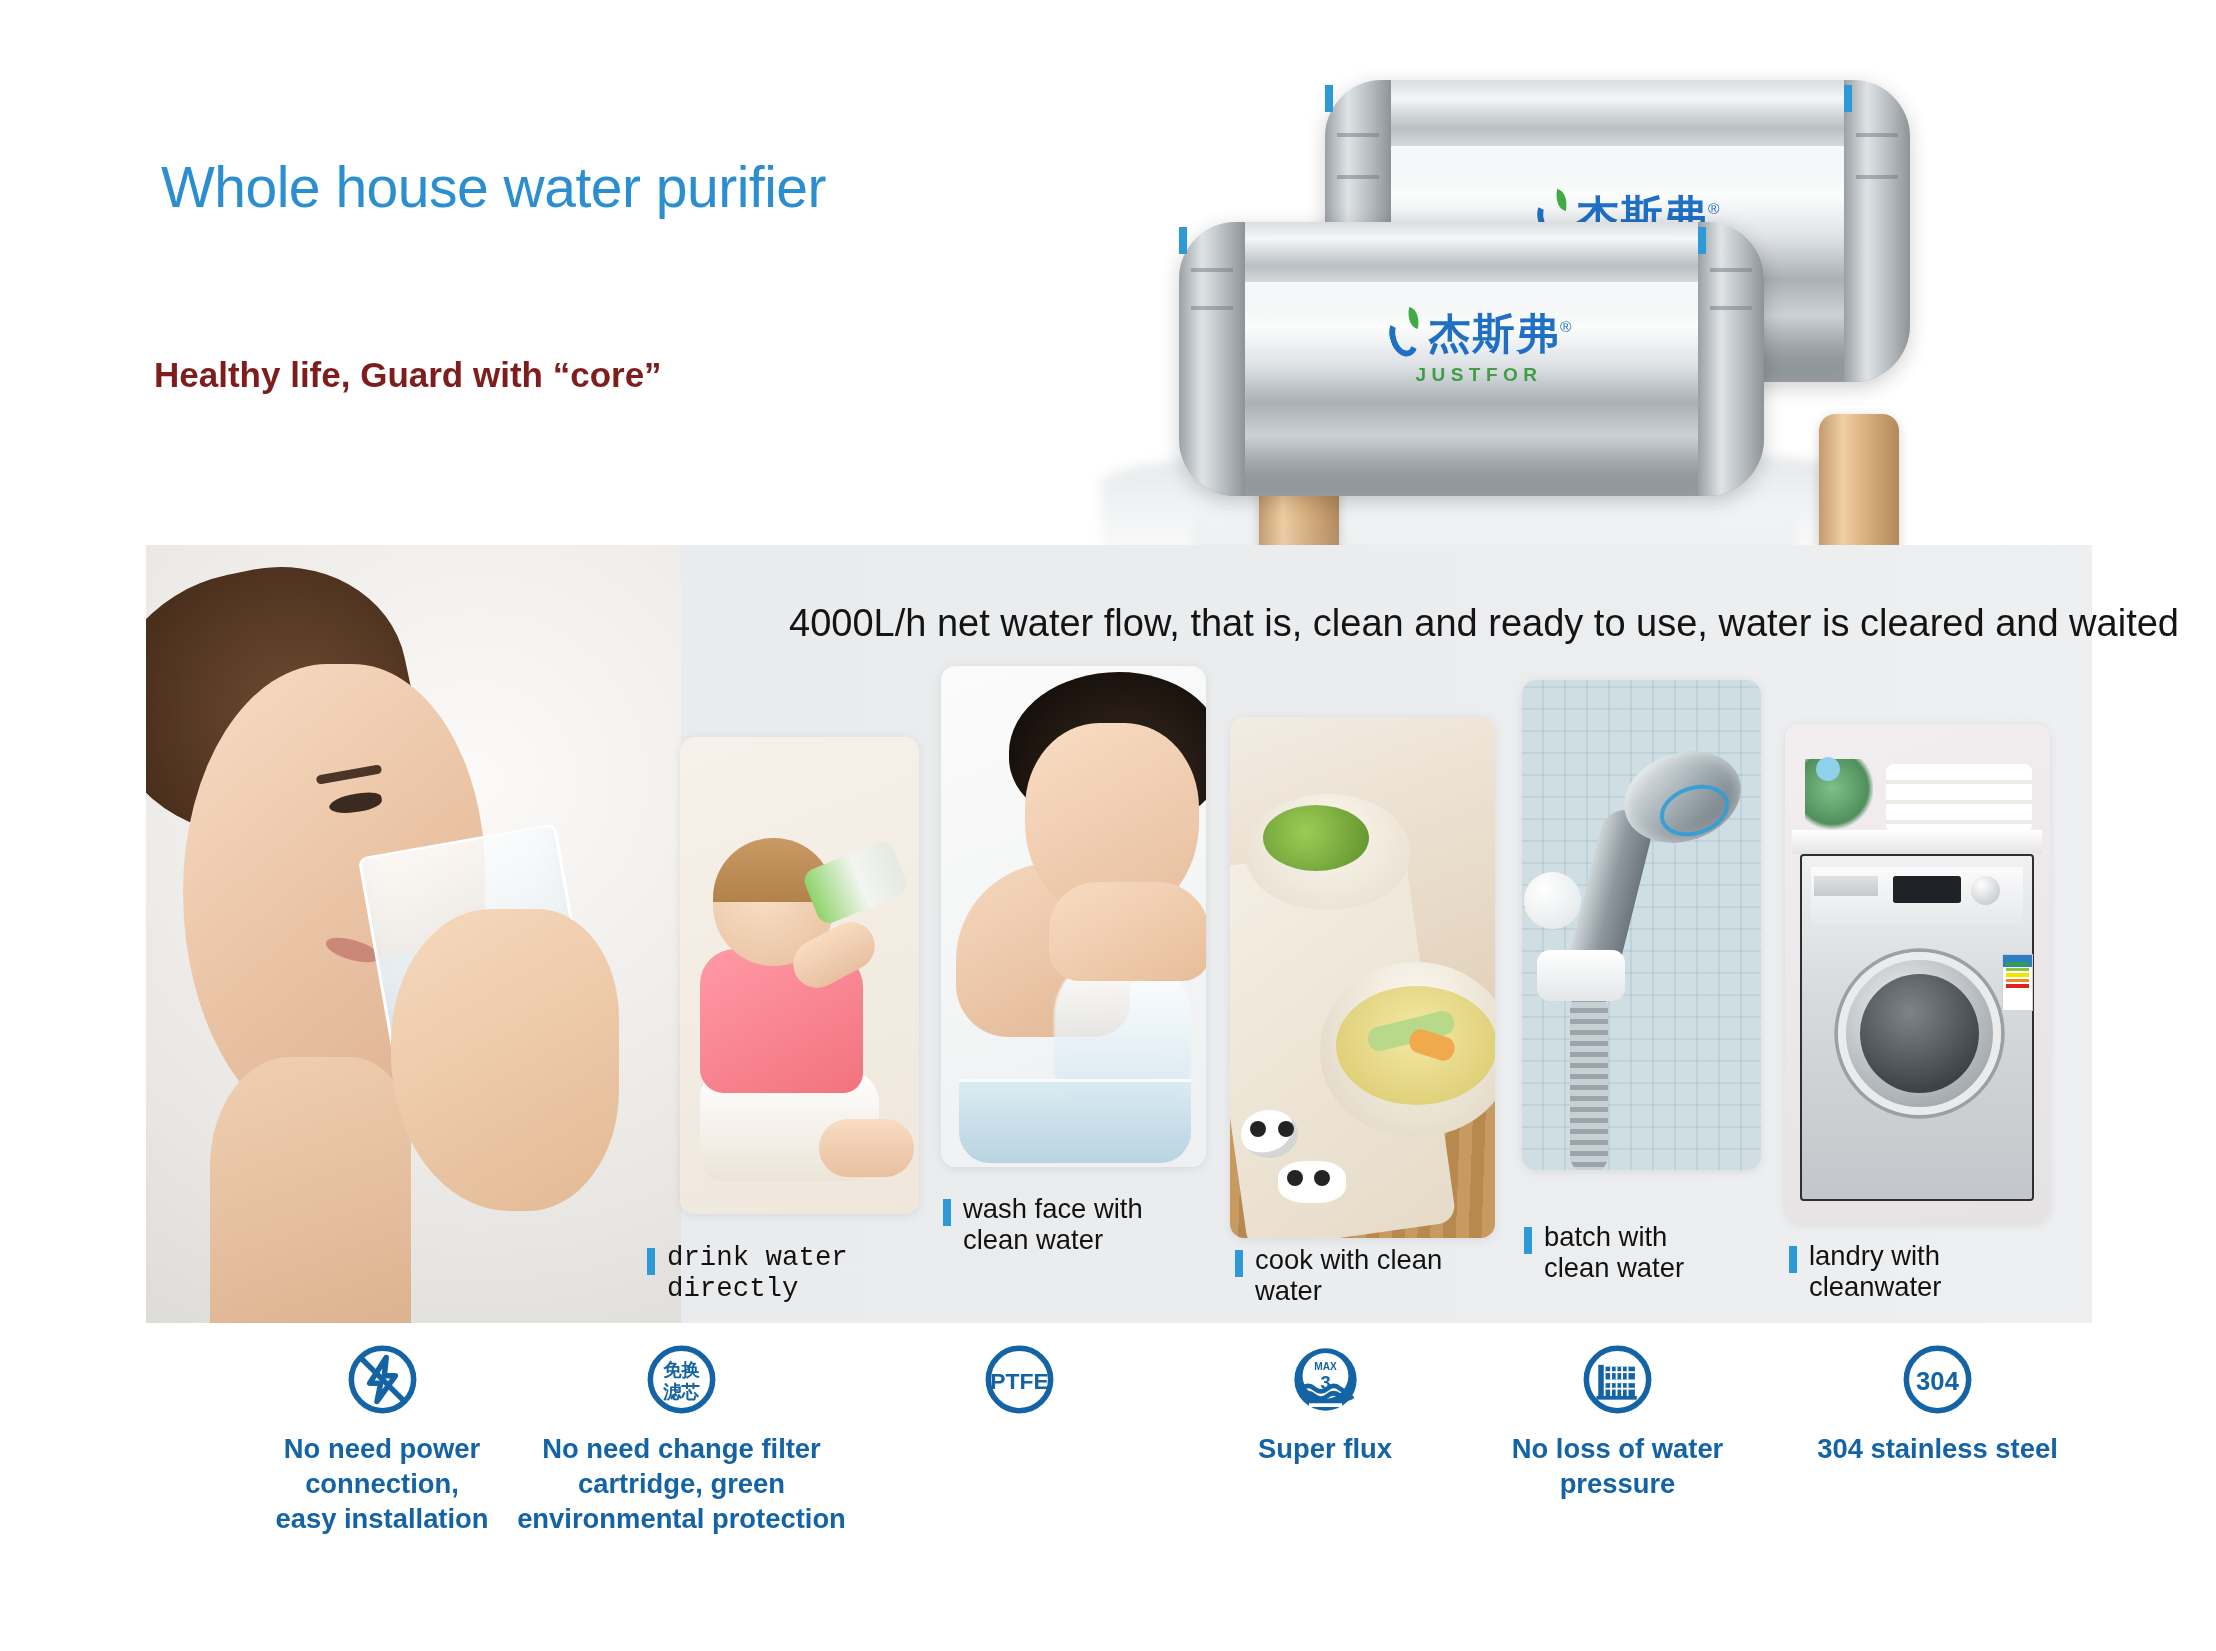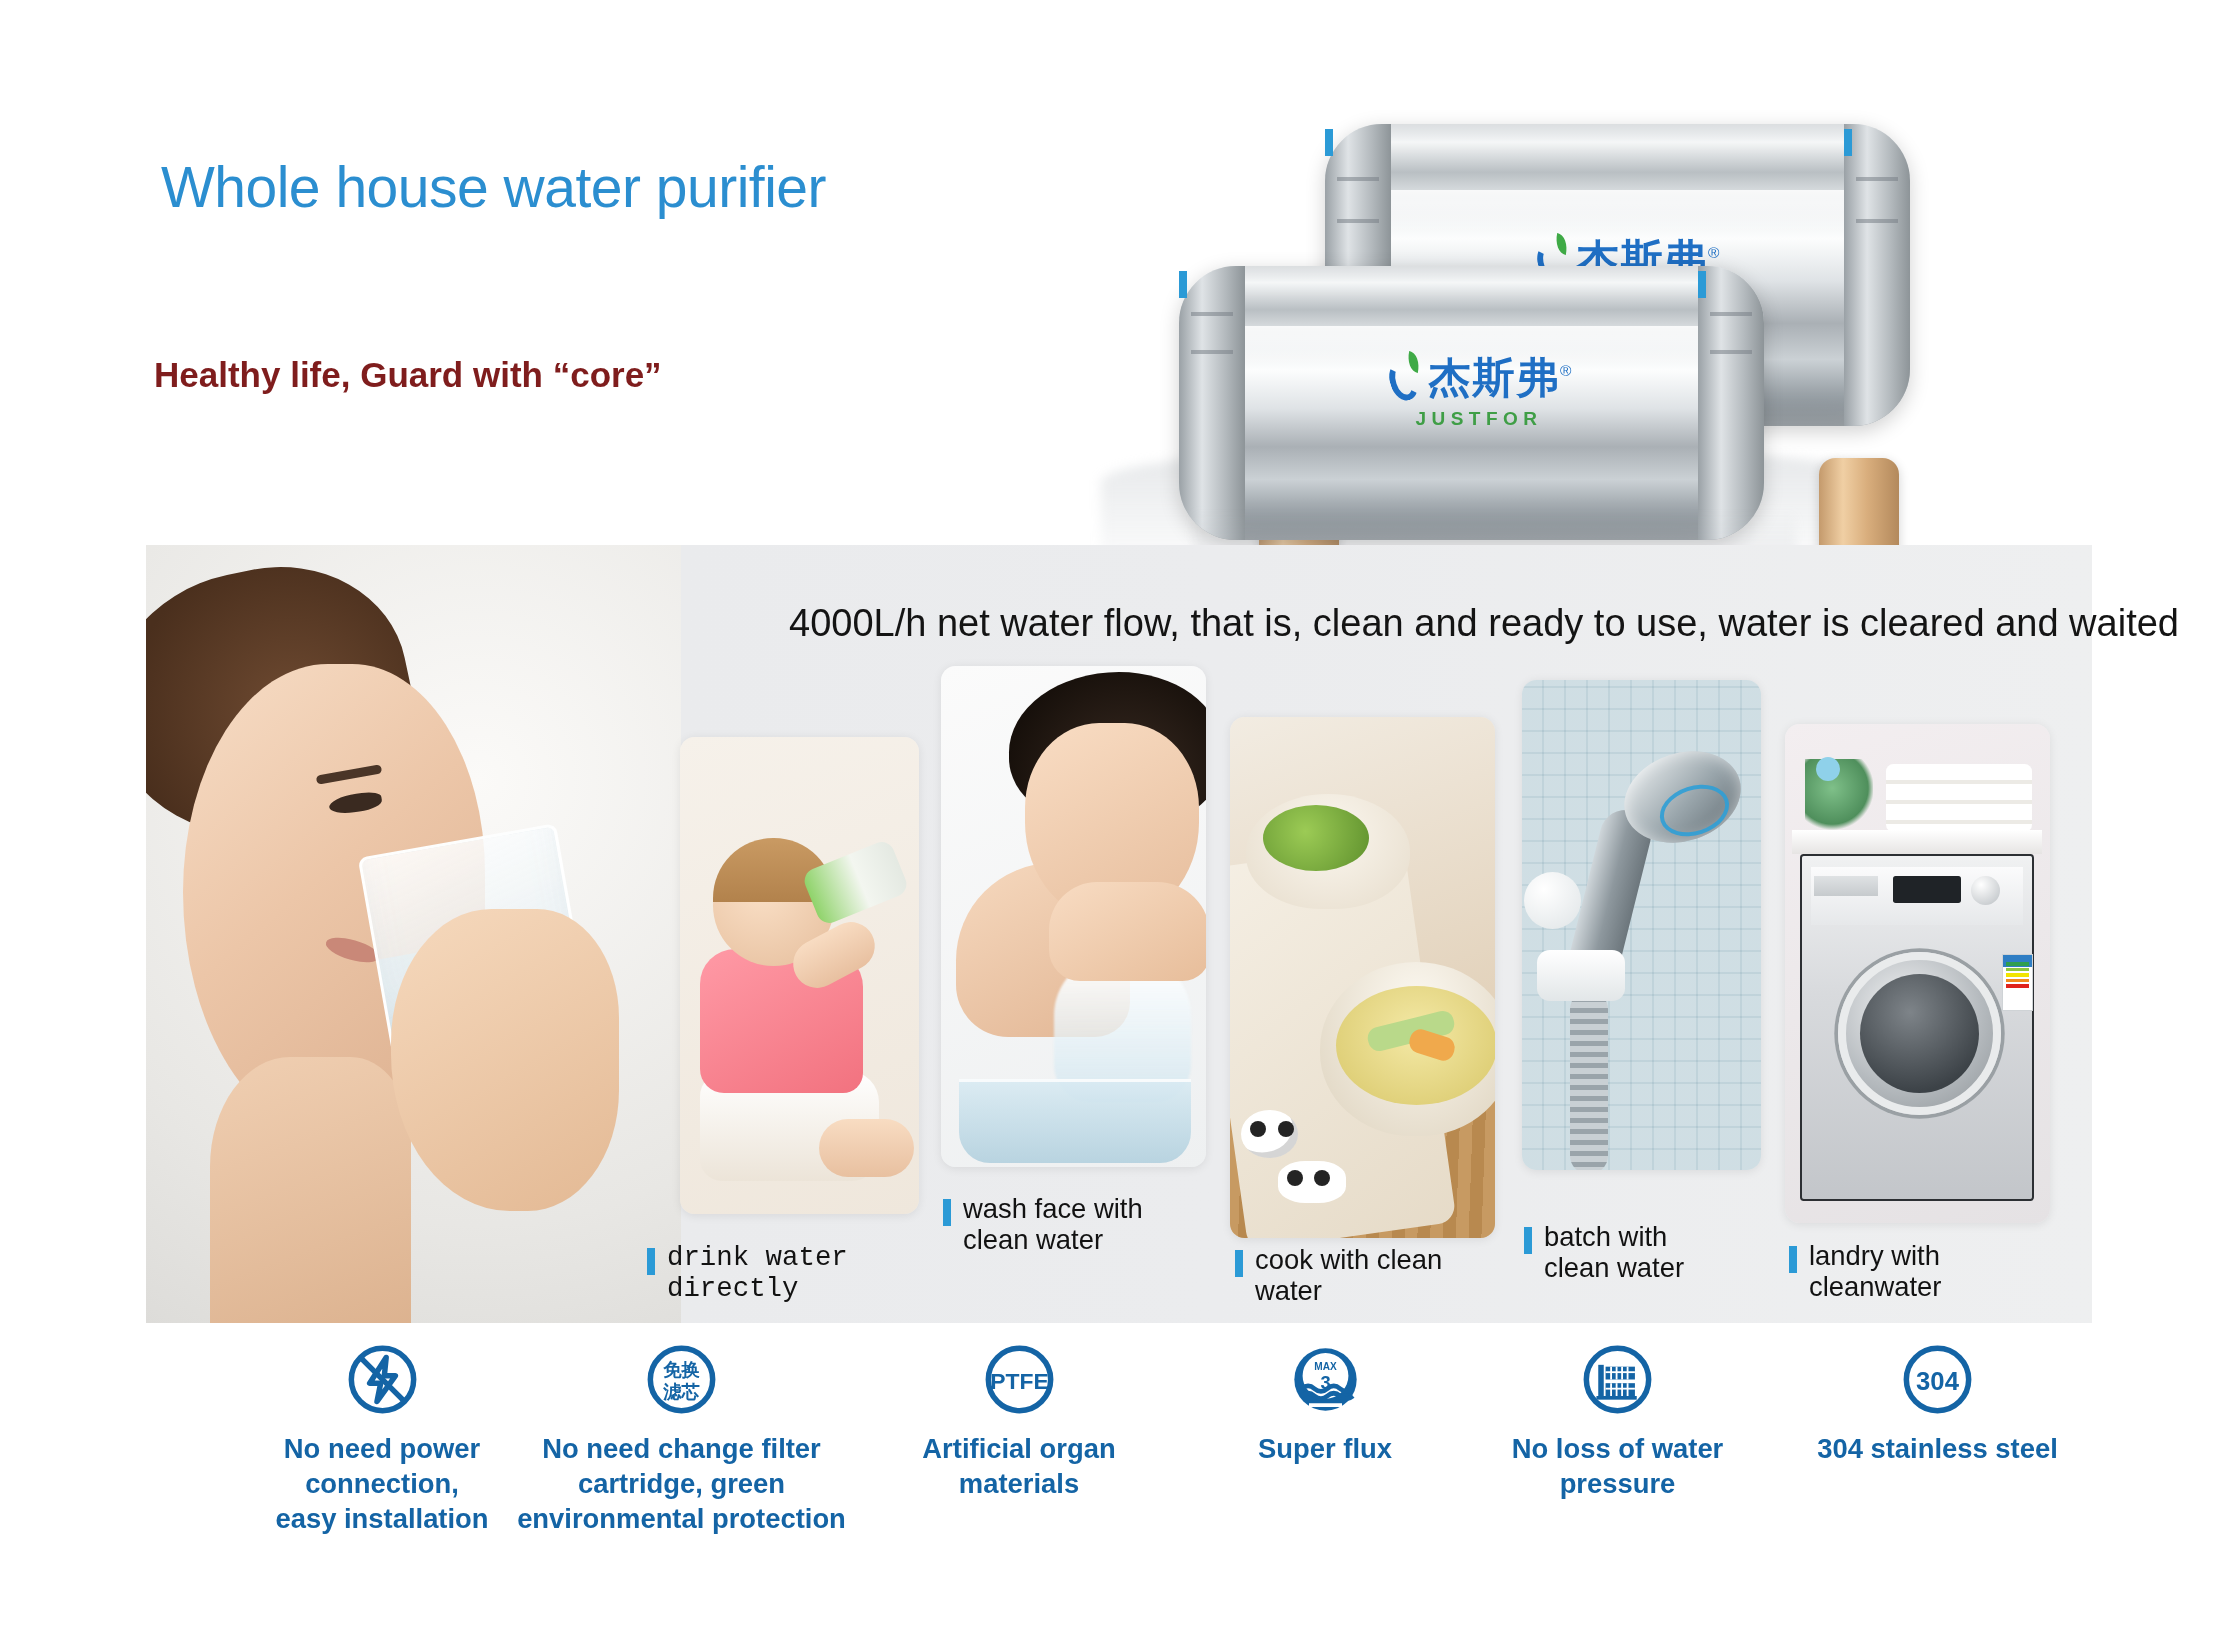--- a/index.html
+++ b/index.html
@@ -24,21 +24,21 @@
     margin-top: 24px;
   }
 
   
   .hero { position: absolute; left: 1074px; top: 80px; width: 841px; height: 466px; }
   .hero-floor {
     position:absolute; left: 27.4px; top: 365px; width: 786px; height: 137px;
     background: linear-gradient(to bottom, rgba(190,195,200,.40), rgba(255,255,255,0));
     filter: blur(5.5px); border-radius: 50%/37px;
   }
-  .unit { position: absolute; margin-top: 44px; }
+  .unit { position: absolute; }
   .unit .body {
     position: absolute; inset: 0;
     border-radius: 57px;
     background: linear-gradient(to bottom,
       #cfd3d6 0%, #f4f6f7 6%, #b9bfc3 16%, #e9ecee 26%,
       #fcfdfd 38%, #dfe3e6 52%, #aab0b5 66%, #cbd1d5 78%,
       #8e969c 92%, #6f777d 100%);
     box-shadow: inset 0 0 37px rgba(255,255,255,.55), 0 5.5px 20px rgba(0,0,0,.18);
     overflow: hidden;
   }
@@ -511,24 +511,20 @@
       </div>
     </div>
 
     <div class="feat f2">
       <div class="feat-ico">
         <svg class="ic" viewBox="0 0 84 84">
           <circle cx="42" cy="42" r="34" fill="none" stroke="#1464a5" stroke-width="6"></circle>
           <text x="42" y="52" text-anchor="middle" font-family="Liberation Sans, sans-serif" font-size="25" font-weight="bold" fill="#1464a5">PTFE</text>
         </svg>
       </div>
-      <div class="feat-label">
-        <span>Artificial organ</span><br>
-        <span>materials</span>
-      </div>
     </div>
 
     <div class="feat f3">
       <div class="feat-ico">
         <svg class="ic" viewBox="0 0 84 84">
           <circle cx="42" cy="42" r="34" fill="#1464a5"></circle>
           <circle cx="42" cy="38" r="25" fill="#ffffff"></circle>
           <text x="42" y="32" text-anchor="middle" font-family="Liberation Sans, sans-serif" font-size="11" font-weight="bold" fill="#1464a5">MAX</text>
           <text x="42" y="52" text-anchor="middle" font-family="Liberation Sans, sans-serif" font-size="20" font-weight="bold" fill="#1464a5">3</text>
           <path d="M16 52 q7 -6 14 0 t14 0 t14 0 t14 0" fill="none" stroke="#1464a5" stroke-width="5"></path>

